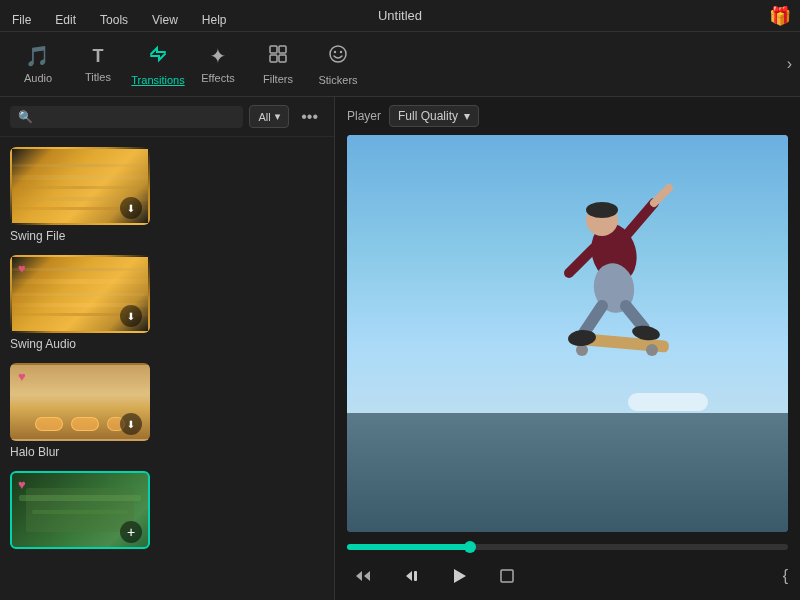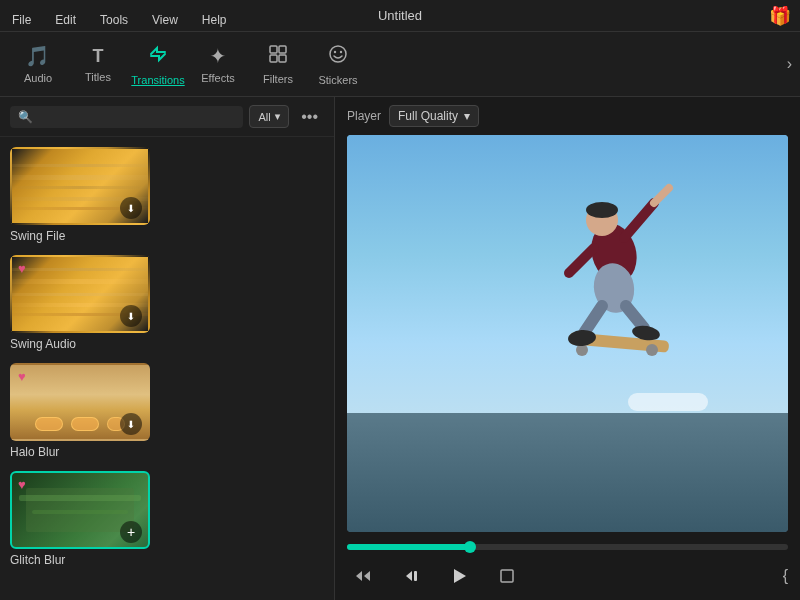--- a/index.html
+++ b/index.html
@@ -495,21 +495,20 @@
       </div>
 
       <div class="transition-item">
         <div class="transition-thumb selected" style="background: linear-gradient(135deg, #1a3a1a 0%, #2a5a2a 30%, #3a7a3a 60%, #4a8a4a 80%, #2a6a3a 100%);">
           <div style="position:absolute;top:20%;left:10%;right:10%;bottom:20%;opacity:0.7;background:rgba(80,120,60,0.5);border-radius:2px;"></div>
           <div style="position:absolute;top:30%;left:5%;right:5%;height:6px;background:rgba(100,160,80,0.4);border-radius:2px;"></div>
           <div style="position:absolute;top:50%;left:15%;right:15%;height:4px;background:rgba(80,140,60,0.4);border-radius:2px;"></div>
           <div class="thumb-heart">♥</div>
           <div class="thumb-add">+</div>
         </div>
-        <div class="transition-name">Glitch Blur</div>
       </div>
 
     </div>
   </div>
 
   <div class="right-panel">
 
     <div class="player-header">
       <span class="player-label">Player</span>
       <div class="quality-select">

